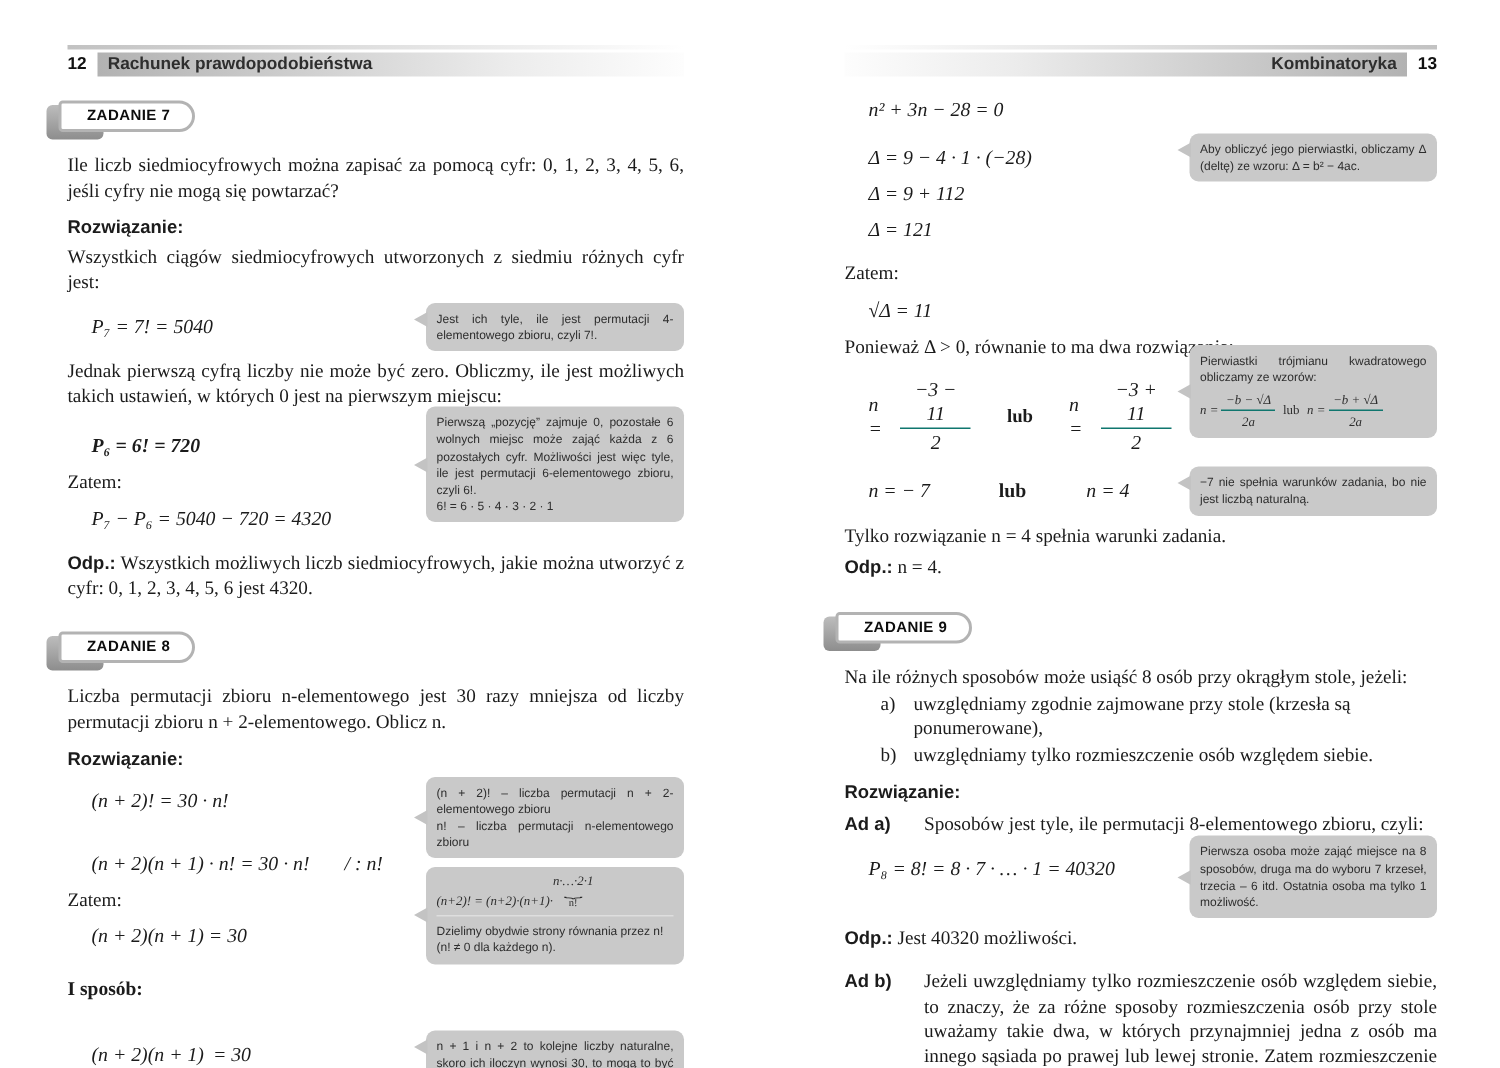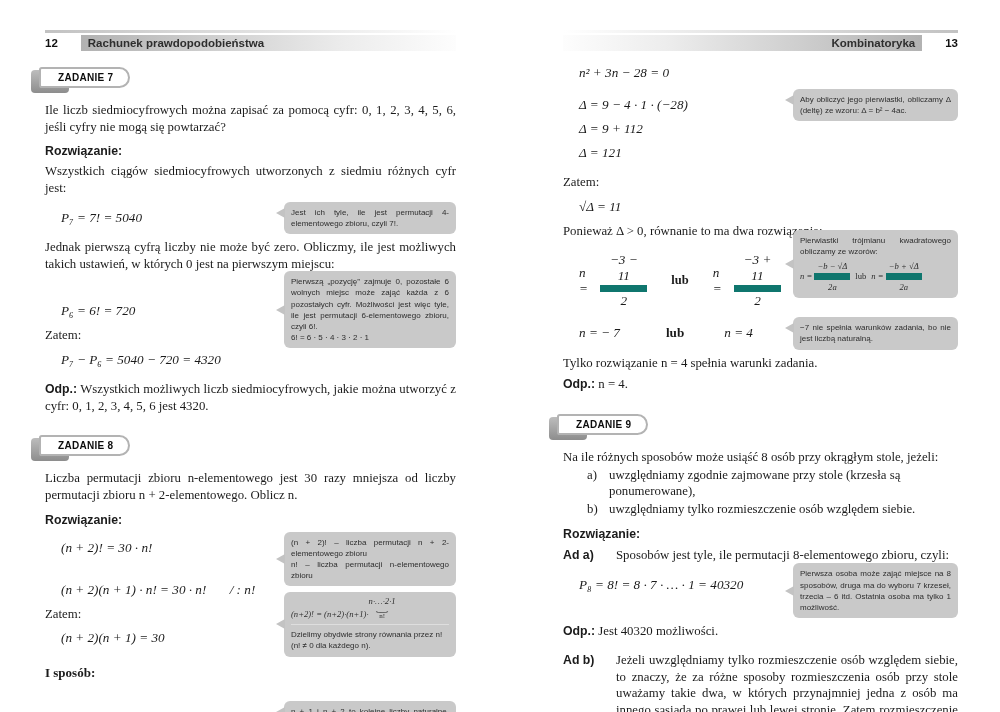--- a/index.html
+++ b/index.html
@@ -12,21 +12,21 @@
   .spread { position:relative; width:1000px; height:712px; overflow:hidden; }
   .page { position:absolute; top:0; height:712px; padding-top:30px; overflow:hidden; }
   .page-left  { left:0;    width:500px; padding-left:45px; padding-right:44px; }
   .page-right { left:500px; width:500px; padding-left:63px; padding-right:42px; }
 
   
   .top-rule { height:3px; margin-bottom:2px; }
   .rule-left  { background:linear-gradient(to right,#c2c2c2,#f2f2f2 80%,#fff); }
   .rule-right { background:linear-gradient(to right,#fff,#f2f2f2 20%,#c2c2c2); }
   .page-header {
-    display:flex; align-items:center; gap:23px;
+    display:flex; align-items:center; gap:7px;
     font-family:"Liberation Sans",sans-serif; font-weight:bold;
     font-size:11.5px; margin-bottom:14px;
   }
   .hbar { flex:1; height:16px; display:flex; align-items:center; padding:0 7px; color:#2e2e2e; }
   .hbar-left  { background:linear-gradient(to right,#b2b2b2,#ececec 70%,#fdfdfd); }
   .hbar-right { background:linear-gradient(to right,#fdfdfd,#ececec 30%,#b2b2b2); justify-content:flex-end; }
   .pgnum { color:#111; }
 
   
   .badge { position:relative; display:inline-block; margin:2px 0 9px -6px; }
@@ -78,21 +78,21 @@
     font-family:"Liberation Serif","DejaVu Serif",serif; font-style:italic; font-size:8.6px;
     border-bottom:1px solid #dedede; padding-bottom:4px; margin-bottom:4px;
     display:flex; align-items:flex-end; text-align:left;
   }
   .note-frac-line { display:flex; align-items:center; margin-top:2px; font-style:italic;
     font-family:"Liberation Serif","DejaVu Serif",serif; font-size:8.6px; }
   .note .lub-sm { margin:0 5px; font-style:normal; }
 
   
   .frac { display:inline-block; vertical-align:middle; text-align:center; font-style:italic; }
-  .frac .fnum { display:block; border-bottom:7px solid #0f766e; padding:0 3px 1px; }
+  .frac .fnum { display:block; border-bottom:1px solid #0f766e; padding:0 3px 1px; }
   .frac .fden { display:block; padding-top:1px; }
   .frac-line { font-size:13.2px; font-style:italic; margin:8px 0 8px 16px;
     display:flex; align-items:center; }
 
   
   .ub { display:inline-flex; flex-direction:column; align-items:center; }
   .ub-top { display:block; line-height:1.15; }
   .ub-glyph {
     display:block; font-family:"DejaVu Sans",sans-serif; font-style:normal;
     font-size:10px; line-height:7px; transform:scaleX(3.4); transform-origin:center;
@@ -107,21 +107,21 @@
   
   .list-item { display:flex; gap:8px; margin:1px 0 1px 24px; font-size:12.8px; line-height:1.3; }
   .list-marker { flex:none; width:14px; }
   .ad-row { display:flex; gap:15px; margin:6px 0; }
   .ad-label { flex:none; width:38px; font-family:"Liberation Sans",sans-serif;
     font-weight:bold; font-size:12.3px; padding-top:1px; }
   .ad-text { flex:1; font-size:12.8px; line-height:1.3; text-align:justify; }
 
   .mt-neg14 { margin-top:-14px; }
   .mt-neg6  { margin-top:-6px; }
-  .mt8 { margin-top:26px; }
+  .mt8 { margin-top:12px;font-weight:bold; }
   .gap-after-task { height:14px; }
 </style>
 </head>
 <body>
 
 <div class="spread">
 
   <section class="page page-left">
     <div class="top-rule rule-left"></div>
     <div class="page-header">

